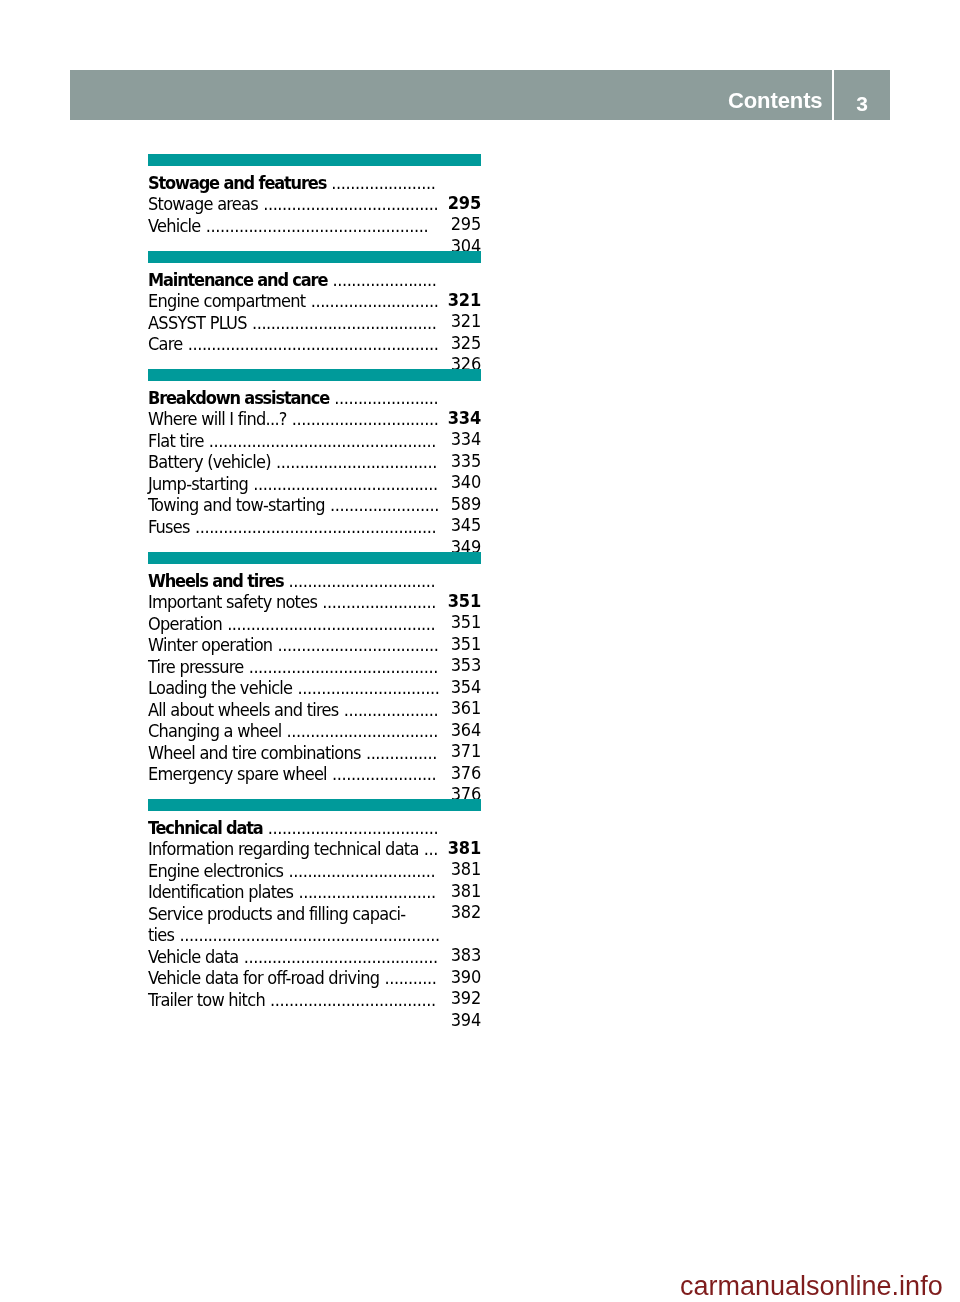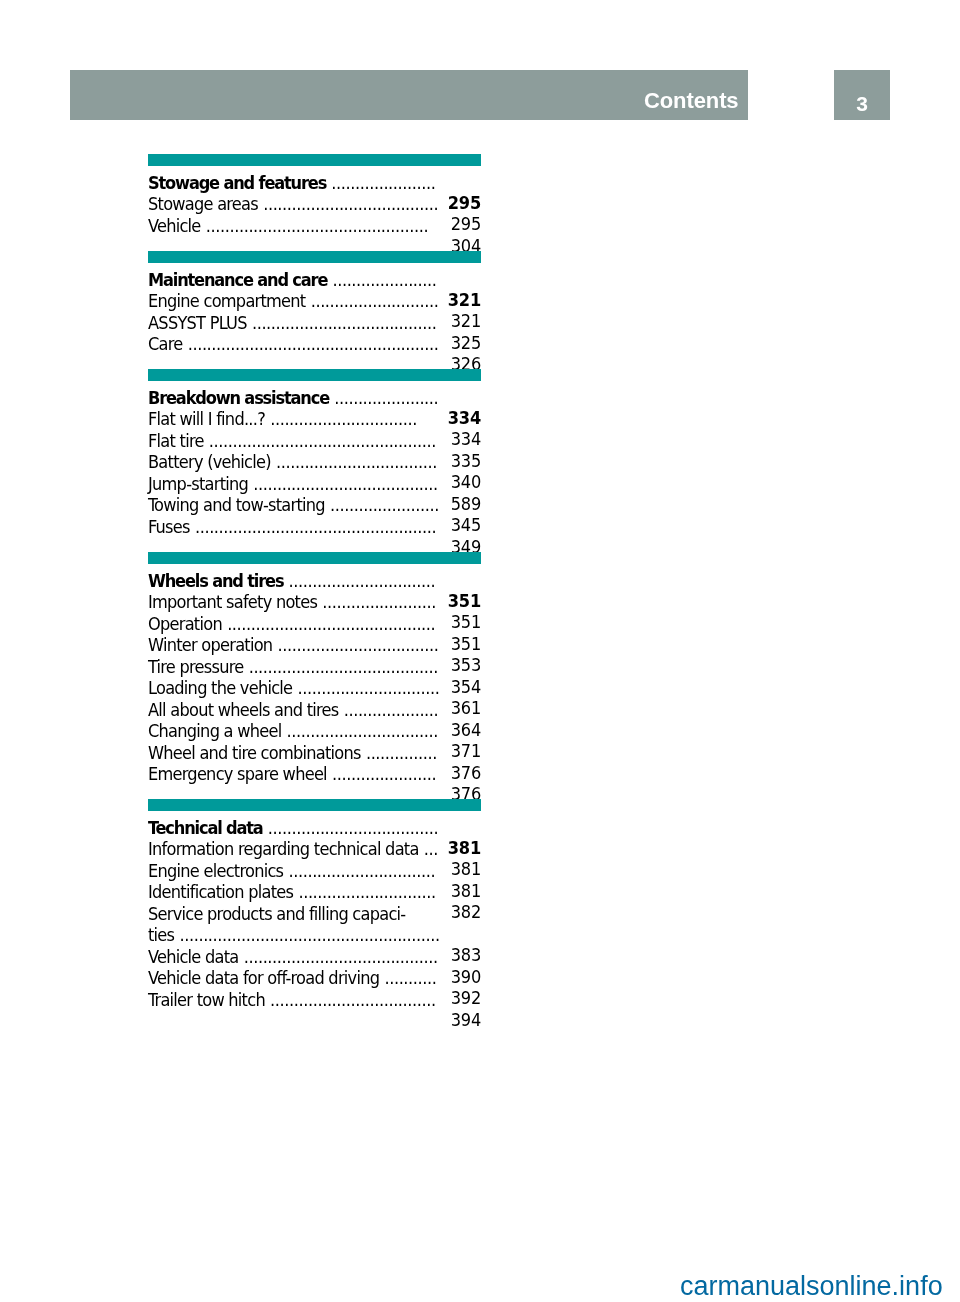--- a/index.html
+++ b/index.html
@@ -3,21 +3,21 @@
 <meta charset="utf-8">
 <title>Contents</title>
 <style>
   html,body{margin:0;padding:0;background:#ffffff;}
   body{width:960px;height:1302px;position:relative;overflow:hidden;
        font-family:"DejaVu Sans",sans-serif;}
   .page{position:absolute;left:0;top:0;width:960px;height:1302px;}
 
   
   .hdr{position:absolute;left:70px;top:70px;width:820px;height:50px;}
-  .hdr-title{position:absolute;left:0;top:0;width:678px;height:50px;background:#8d9d9b;}
+  .hdr-title{position:absolute;left:0;top:0;width:762px;height:50px;background:#8d9d9b;}
   .hdr-title-label{position:absolute;right:9.5px;top:0;height:62px;line-height:62px;
        color:#ffffff;font-weight:bold;font-size:22px;letter-spacing:-0.1px;
        font-family:"Liberation Sans",sans-serif;}
   .hdr-page{position:absolute;left:764px;top:0;width:56px;height:50px;background:#8d9d9b;}
   .hdr-page-label{position:absolute;left:0;top:0;width:56px;height:68px;line-height:68px;
        text-align:center;color:#ffffff;font-weight:bold;font-size:21px;
        font-family:"Liberation Sans",sans-serif;}
 
   
   .toc{position:absolute;left:148px;top:0px;width:333px;height:1302px;
@@ -26,21 +26,21 @@
   .sect-rule{height:11.5px;background:#009a9a;}
   .sect-lines{padding-top:6px;}
   .row{position:relative;height:21.56px;line-height:21.56px;font-size:18px;color:#000000;
        letter-spacing:-0.74px;white-space:nowrap;}
   .row.head{font-weight:bold;letter-spacing:-1.15px;}
   .row .lead{letter-spacing:-0.41px;}
   .row.head .lead{font-weight:normal;letter-spacing:-0.41px;}
   .row .num{position:absolute;right:0;top:0;letter-spacing:-0.2px;margin-top:20px;}
 
   
-  .wm{position:absolute;left:680px;top:1271px;font-size:27px;color:#0369a1;
+  .wm{position:absolute;left:680px;top:1271px;font-size:27px;color:#7f1d1d;
       font-family:"Liberation Sans",sans-serif;letter-spacing:0px;white-space:nowrap;}
 </style>
 </head>
 <body>
 
 <div class="page">
 
   <div class="hdr">
     <div class="hdr-title">
       <div class="hdr-title-label">Contents</div>
@@ -64,21 +64,21 @@
         <div class="row head"><span class="t">Maintenance and care</span><span class="lead" style="margin-left: 5.2px;">......................</span><span class="num">321</span></div>
         <div class="row"><span class="t">Engine compartment</span><span class="lead" style="margin-left: 5.2px;">...........................</span><span class="num">321</span></div>
         <div class="row"><span class="t">ASSYST PLUS</span><span class="lead" style="margin-left: 5.2px;">.......................................</span><span class="num">325</span></div>
         <div class="row"><span class="t">Care</span><span class="lead" style="margin-left: 5.2px;">.....................................................</span><span class="num">326</span></div>
       </div>
     </div>
     <div class="sect" style="top:369px">
       <div class="sect-rule"></div>
       <div class="sect-lines">
         <div class="row head"><span class="t">Breakdown assistance</span><span class="lead" style="margin-left: 5.2px;">......................</span><span class="num">334</span></div>
-        <div class="row"><span class="t">Flat will I find...?</span><span class="lead" style="margin-left: 5.2px;">...............................</span><span class="num">334</span></div>
+        <div class="row"><span class="t">Where will I find...?</span><span class="lead" style="margin-left: 5.2px;">...............................</span><span class="num">334</span></div>
         <div class="row"><span class="t">Flat tire</span><span class="lead" style="margin-left: 5.2px;">................................................</span><span class="num">335</span></div>
         <div class="row"><span class="t">Battery (vehicle)</span><span class="lead" style="margin-left: 5.2px;">..................................</span><span class="num">340</span></div>
         <div class="row"><span class="t">Jump-starting</span><span class="lead" style="margin-left: 5.2px;">.......................................</span><span class="num">589</span></div>
         <div class="row"><span class="t">Towing and tow-starting</span><span class="lead" style="margin-left: 5.2px;">.......................</span><span class="num">345</span></div>
         <div class="row"><span class="t">Fuses</span><span class="lead" style="margin-left: 5.2px;">...................................................</span><span class="num">349</span></div>
       </div>
     </div>
     <div class="sect" style="top:552px">
       <div class="sect-rule"></div>
       <div class="sect-lines">

